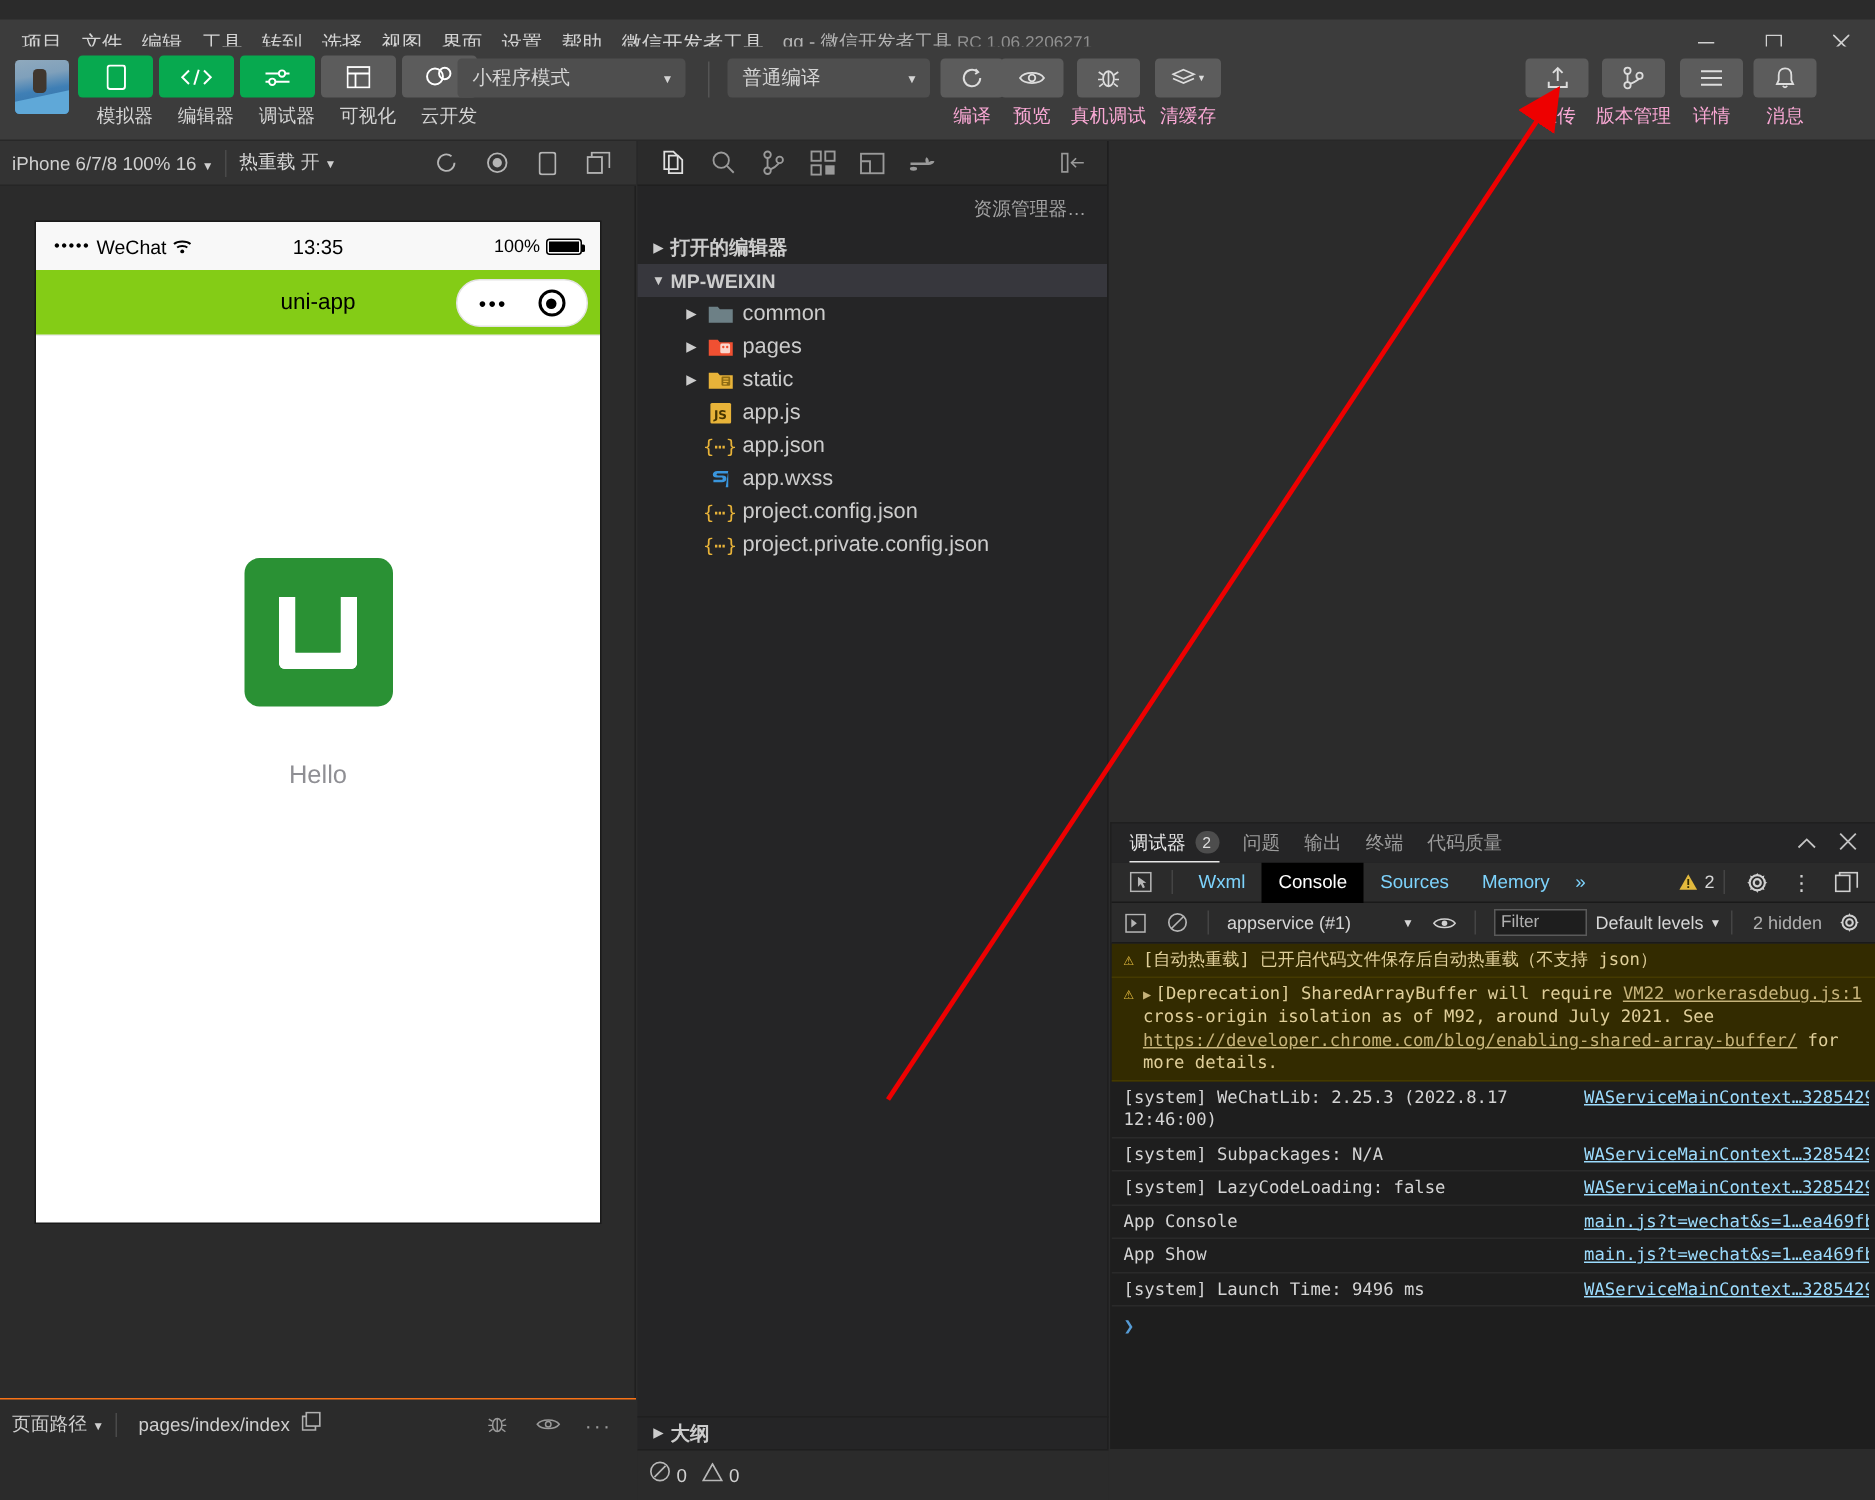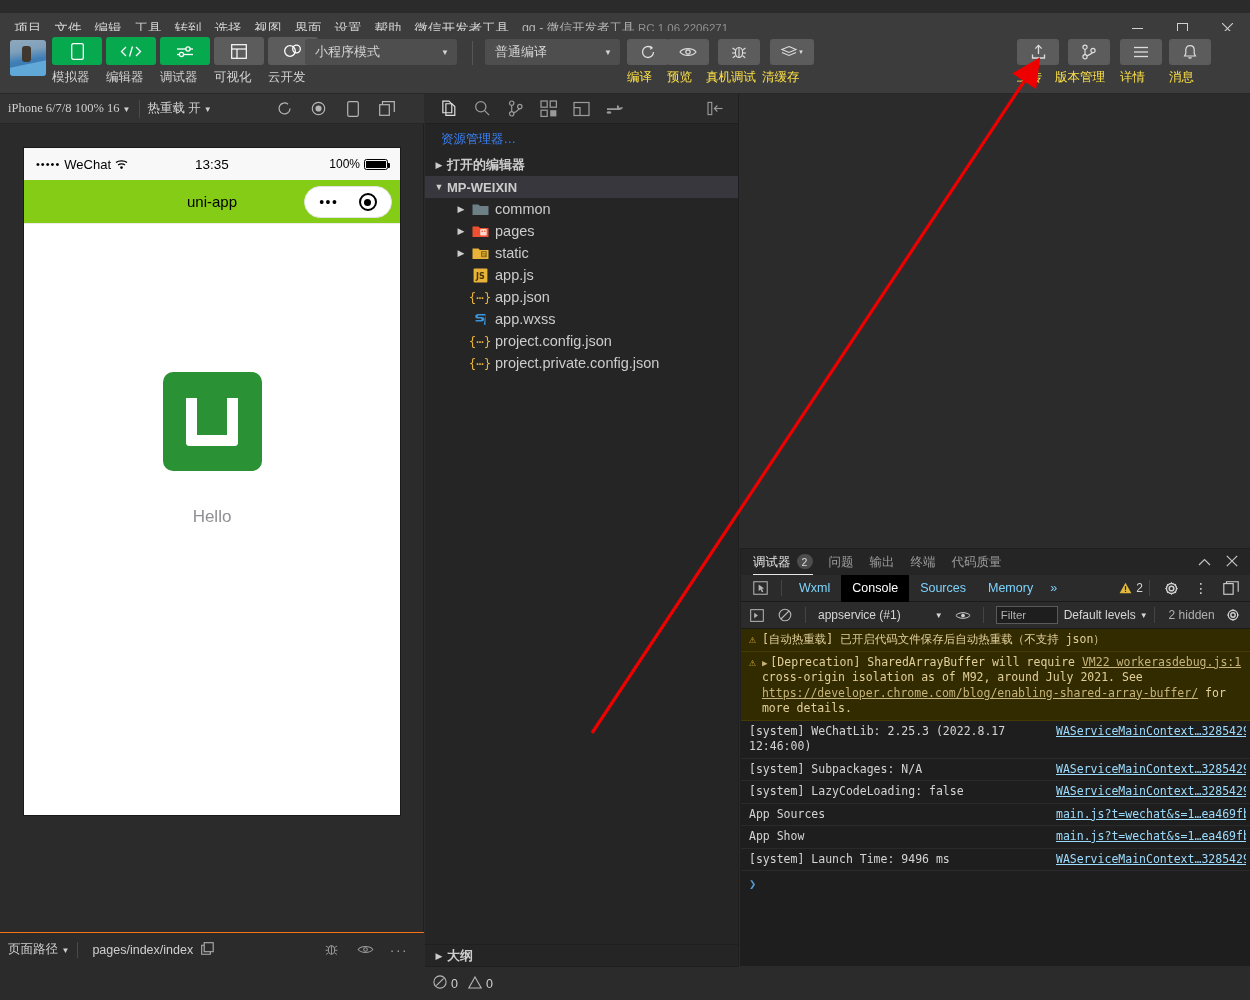--- a/index.html
+++ b/index.html
@@ -46,21 +46,21 @@
   .tb-avatar::after {
     content:''; position:absolute; left:12px; top:6px; width:9px; height:16px;
     background:#40372f; border-radius:3px;
   }
   .tb-avatar::before {
     content:''; position:absolute; left:-4px; bottom:-6px; width:46px; height:18px;
     background:#5fa8d8; transform: rotate(-12deg);
   }
   .tb-group { position: absolute; top: 6px; display: flex; align-items: flex-start; }
   .tb-btn {
-    width: 50px; display: flex; flex-direction: column; align-items: flex-start;
+    width: 50px; display: flex; flex-direction: column; align-items: flex-end;
     margin-right: 4px; cursor: default;
   }
   .tb-box {
     width: 50px; height: 28px; border-radius: 3px; display: flex;
     align-items: center; justify-content: center;
   }
   .tb-box.green { background: #07a94f; }
   .tb-box.grey  { background: #5c5c5c; }
   .tb-label { font-size: 12.5px; color: #d4d4d4; margin-top: 4px; white-space: nowrap; }
 
@@ -69,39 +69,39 @@
     display: flex; align-items: center; justify-content: space-between;
     padding: 0 8px 0 10px; color: #d4d4d4; font-size: 13px; top: 8px;
   }
   .tb-sep { position: absolute; top: 10px; width: 1px; height: 24px; background: #555; }
 
   .tb-iconbtn {
     position: absolute; top: 8px; width: 42px; height: 26px; background: #5c5c5c;
     border-radius: 3px; display: flex; align-items: center; justify-content: center;
   }
   .tb-iconlabel {
-    position: absolute; top: 38px; font-size: 12.5px; color: #fde047;
-    white-space: nowrap;
+    position: absolute; top: 38px; font-size: 12.5px; color: #f9a8d4;
+    text-align: center; white-space: nowrap;
   }
   .tb-right-btn {
     position: absolute; top: 8px; width: 42px; height: 26px; background: #5c5c5c;
     border-radius: 3px; display: flex; align-items: center; justify-content: center;
   }
 
   
   .sim-panel {
     position: absolute; left: 0; top: 94px; width: 424px; height: 872px;
     background: #2b2b2b; border-right: 1px solid #1f1f1f;
   }
   .sim-toolbar {
     position: absolute; top: 0; left: 0; width: 424px; height: 30px;
     background: #333333; border-bottom: 1px solid #262626;
     display: flex; align-items: center;
   }
-  .sim-tb-text { font-size: 12.5px; color: #cfcfcf; padding: 0 8px; white-space: nowrap; font-family: Liberation Serif, serif; }
+  .sim-tb-text { font-size: 12.5px; color: #cfcfcf; padding: 0 8px; white-space: nowrap; }
   .sim-tb-text .hl { color: #d8d8d8; }
   .sim-tb-sep { width: 1px; height: 18px; background: #4a4a4a; }
   .sim-tb-icon { width: 34px; display: flex; align-items: center; justify-content: center; }
 
   .phone {
     position: absolute; left: 24px; top: 54px; width: 376px; height: 667px;
     background: #ffffff; box-shadow: 0 0 0 1px #1a1a1a;
   }
   .phone-status {
     height: 32px; background: #f8f8f8; display: flex; align-items: center;
@@ -151,22 +151,22 @@
   .explorer {
     position: absolute; left: 425px; top: 94px; width: 314px; height: 872px;
     background: #252526; border-right: 1px solid #1f1f1f;
   }
   .ex-iconbar {
     height: 30px; display: flex; align-items: center; padding-left: 8px;
     background: #2b2b2b; border-bottom: 1px solid #1f1f1f;
   }
   .ex-ic { width: 33px; height: 30px; display:flex; align-items:center; justify-content:center; }
   .ex-header {
-    height: 30px; display:flex; align-items:center; justify-content: flex-start;
-    padding: 0 12px 0 16px; font-size: 12.5px; color: #3b82f6;
+    height: 30px; display:flex; align-items:center; justify-content: flex-end;
+    padding: 0 12px 0 16px; font-size: 12.5px; color: #a3a3a3;
   }
   .ex-section {
     height: 22px; display:flex; align-items:center; padding-left: 6px;
     font-size: 13px; color: #cccccc; font-weight: bold;
   }
   .ex-section.opened { background: #37373d; }
   .tri {
     width: 16px; display:inline-block; text-align:center; font-size: 9px; color:#ccc;
   }
   .tree-row {
@@ -872,21 +872,21 @@
         <span class="msg">[system] Subpackages: N/A</span>
         <span class="src">WAServiceMainContext…32854293&amp;v=2.25.3:1</span>
       </div>
 
       <div class="row">
         <span class="msg">[system] LazyCodeLoading: false</span>
         <span class="src">WAServiceMainContext…32854293&amp;v=2.25.3:1</span>
       </div>
 
       <div class="row">
-        <span class="msg">App Sources</span>
+        <span class="msg">App Console</span>
         <span class="src">main.js?t=wechat&amp;s=1…ea469fb85f7e85ea1:1</span>
       </div>
 
       <div class="row">
         <span class="msg">App Show</span>
         <span class="src">main.js?t=wechat&amp;s=1…ea469fb85f7e85ea1:1</span>
       </div>
 
       <div class="row">
         <span class="msg">[system] Launch Time: 9496 ms</span>

